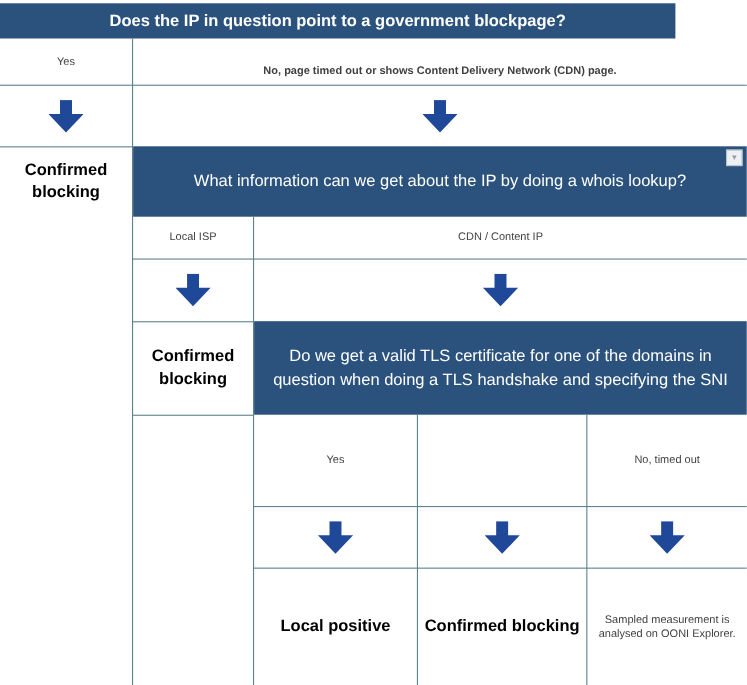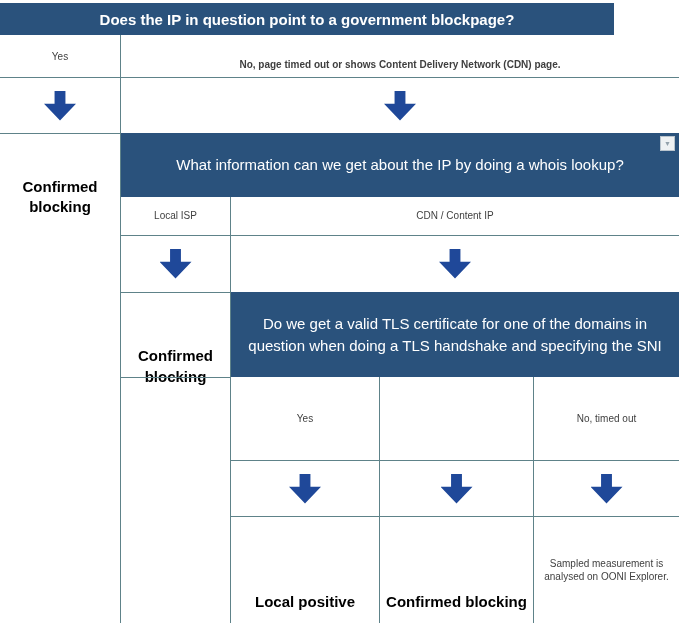--- a/index.html
+++ b/index.html
@@ -6,21 +6,21 @@
   #stage{
     position:relative;width:679px;height:623px;background:#fff;overflow:hidden;
     font-family:"Liberation Sans", sans-serif;
   }
   .cell{position:absolute;display:flex;align-items:center;justify-content:center;
         text-align:center;box-sizing:border-box;}
   .navy{background:#2a527c;color:#ffffff;}
   .q-bold{font-weight:bold;font-size:15px;}
   .q-normal{font-weight:normal;font-size:15px;line-height:1.45;}
   .body-text{color:#3f3f3f;font-size:10px;line-height:1.35;}
-  .bold-text{color:#000000;font-weight:bold;font-size:15px;line-height:1.35;margin-top:32px;}
+  .bold-text{color:#000000;font-weight:bold;font-size:15px;line-height:1.35;}
   .vline{position:absolute;width:1px;background:#5e8289;}
   .hline{position:absolute;height:1px;background:#5e8289;}
   .arrow{
     width:32px;height:30px;background:#1f4899;
     clip-path:polygon(33% 0, 67% 0, 67% 44%, 100% 44%, 50% 100%, 0 44%, 33% 44%);
   }
   .dropdown-widget{
     position:absolute;top:3px;right:4px;width:15px;height:15px;
     background:#eef1f3;border:1px solid #b9c4cd;box-sizing:border-box;
     display:flex;align-items:center;justify-content:center;

